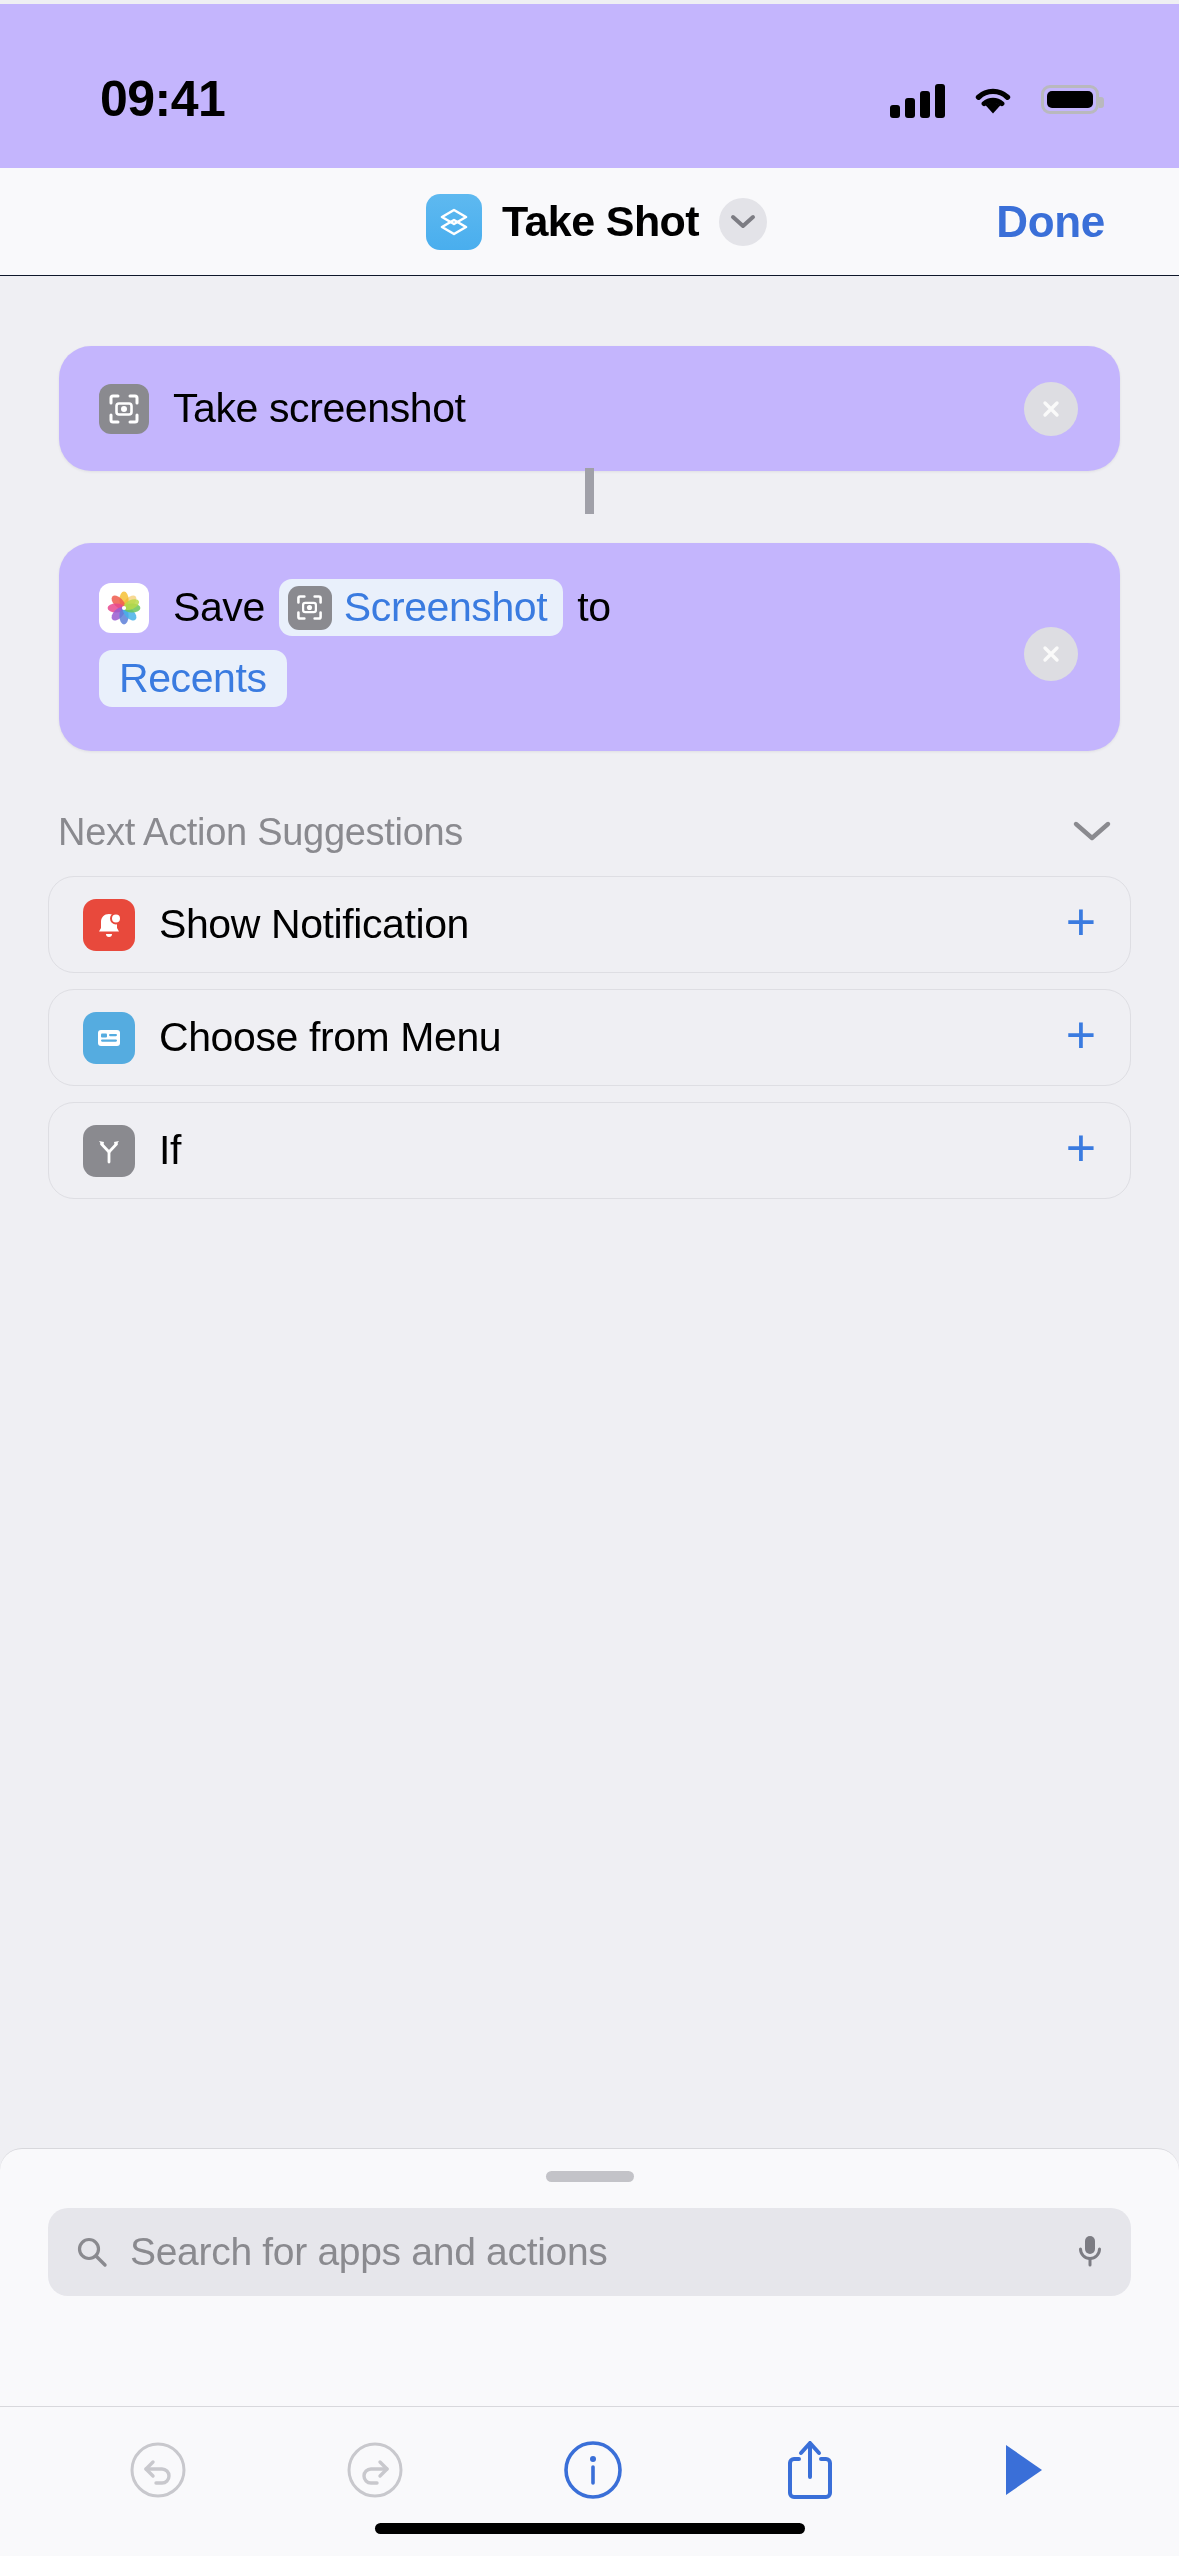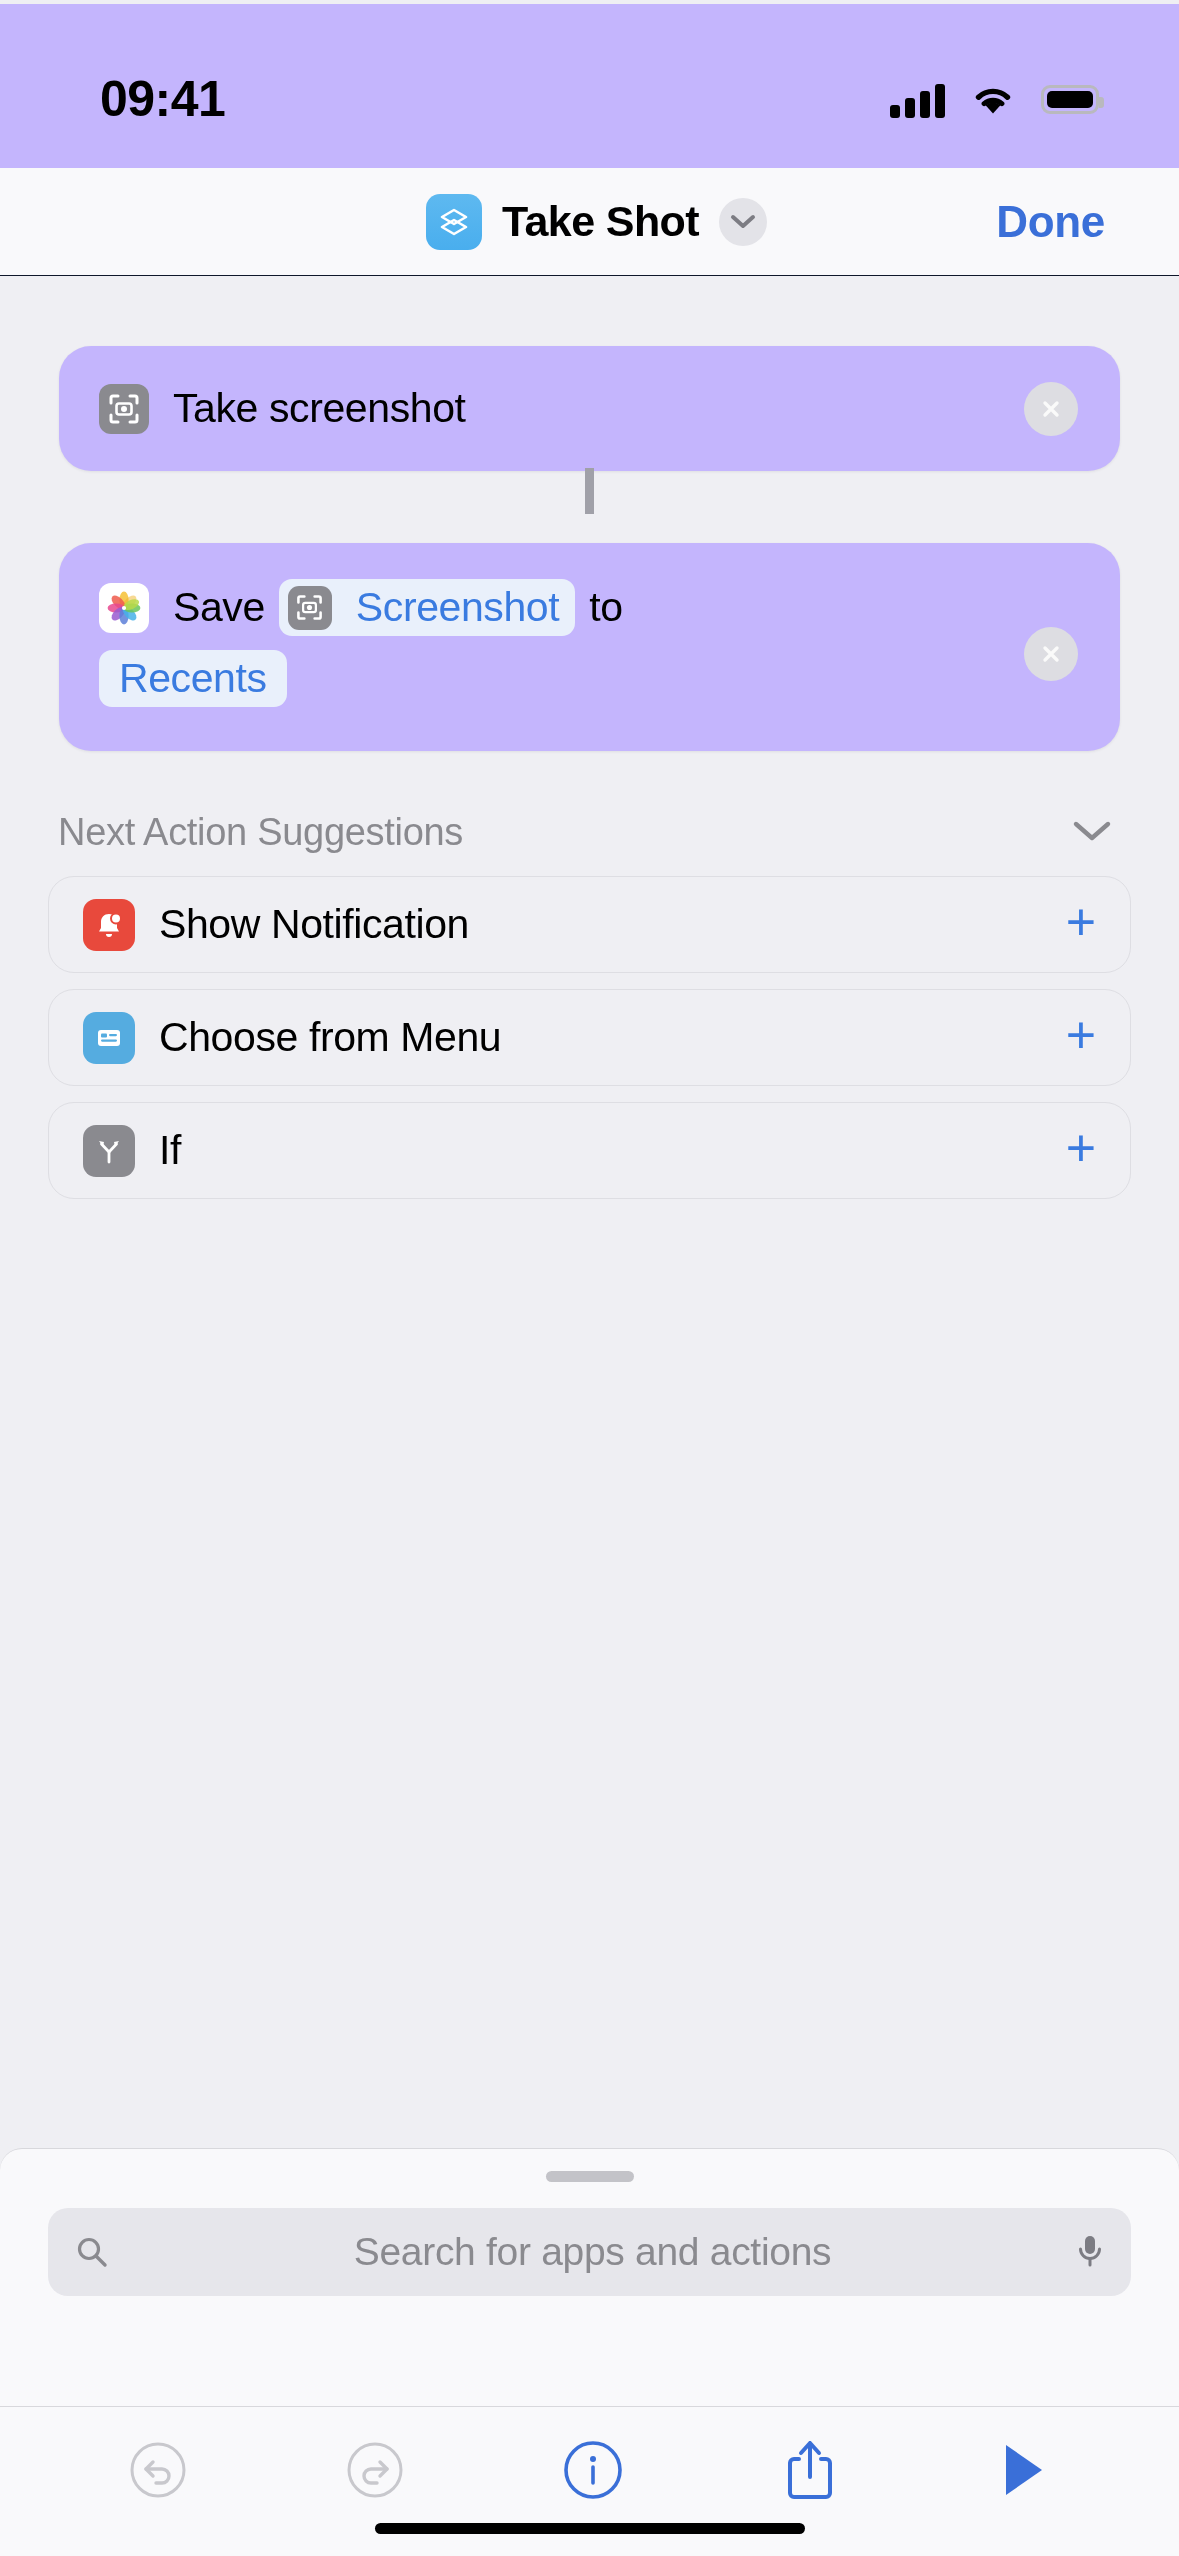--- a/index.html
+++ b/index.html
@@ -84,21 +84,21 @@
 
   .mini-icon{
     width:50px; height:50px; border-radius:12px; flex:none;
     display:flex; align-items:center; justify-content:center;
   }
   .icon-gray{ background:#8A8A8F; }
   .icon-photos{ background:#FFFFFF; }
 
   .act-text{ font-size:41px; color:#000; letter-spacing:-0.4px; }
   .token{
-    display:inline-flex; align-items:center; gap:24px;
+    display:inline-flex; align-items:center; gap:12px;
     background:#E9F0FB; border-radius:13px; padding:5px 16px 5px 9px;
   }
   .token-solo{ padding:5px 20px;align-items:flex-end; }
   .token-text{ font-size:41px; color:#3A7BE0; letter-spacing:-0.4px; }
 
   .x-btn{
     position:absolute; right:42px; top:50%; transform:translateY(-50%);
     width:54px; height:54px; border-radius:50%; background:#DDDDE2;
     display:flex; align-items:center; justify-content:center;
   }
@@ -304,21 +304,21 @@
           <path d="M26 6 L21 7 L22 11.5 Z" fill="#fff"></path>
         </svg>
       </span>
       <span class="sugg-label">If</span>
       <span class="plus">+</span>
     </div>
 
   </div>
 </div>
 
-<div class="sheet" style="height:258px; bottom:150px;text-align:center;">
+<div class="sheet" style="height:258px; bottom:150px;">
   <div class="grabber"></div>
   <div class="search-bar">
     <svg width="36" height="36" viewBox="0 0 36 36">
       <circle cx="15" cy="15" r="9.5" fill="none" stroke="#8A8A8F" stroke-width="3.2"></circle>
       <path d="M22 22 L31 31" stroke="#8A8A8F" stroke-width="3.4" stroke-linecap="round"></path>
     </svg>
     <span class="search-ph">Search for apps and actions</span>
     <svg width="30" height="40" viewBox="0 0 30 40">
       <rect x="10" y="4" width="10" height="18" rx="5" fill="#7C7C83"></rect>
       <path d="M5.5 17 a9.5 9.5 0 0 0 19 0" fill="none" stroke="#7C7C83" stroke-width="3" stroke-linecap="round"></path>

